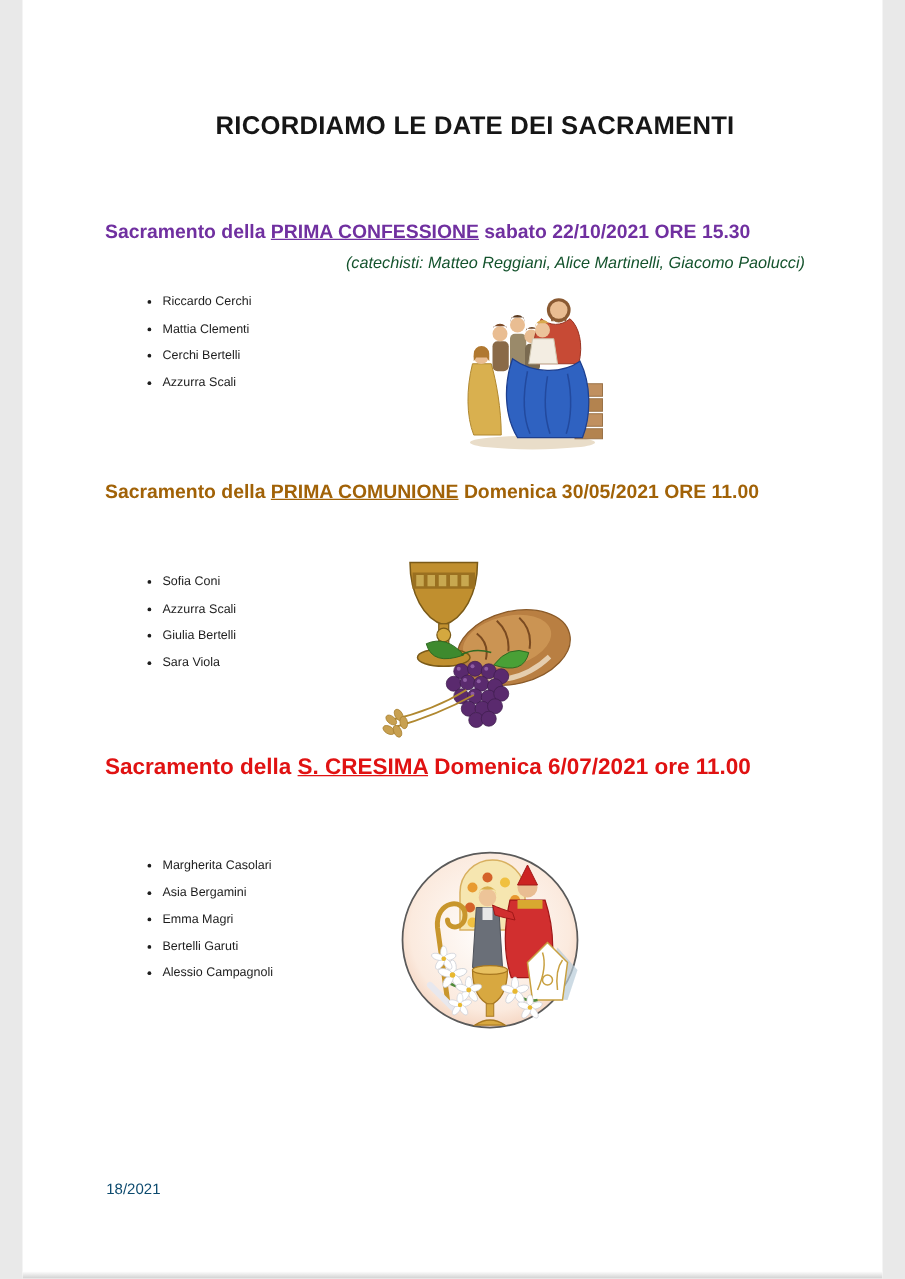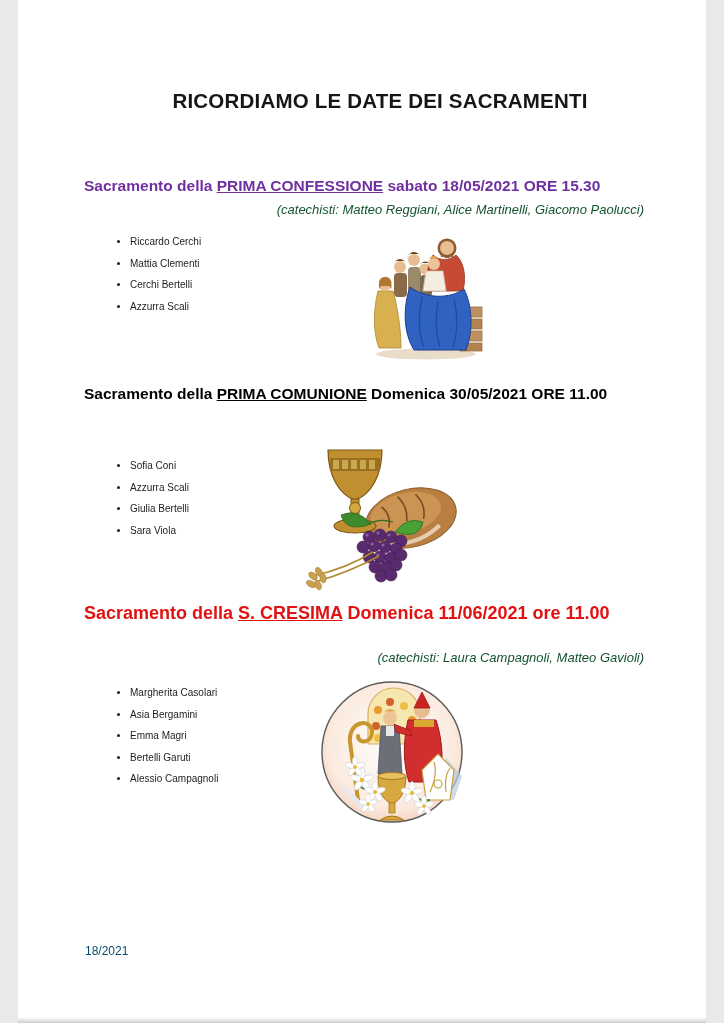--- a/index.html
+++ b/index.html
@@ -81,21 +81,21 @@
 </style>
 </head>
 <body>
 
 <div class="page">
 
   <h1 class="doc-title">
     <span class="title-line">RICORDIAMO LE DATE DEI SACRAMENTI</span>
   </h1>
 
-  <h2 class="sec-heading h-conf" style="color: rgb(112, 48, 160);"><span>Sacramento della </span><span class="u">PRIMA CONFESSIONE</span><span> sabato 18/05/2021 ORE 15.30</span></h2>
+  <h2 class="sec-heading h-conf" style="color: rgb(112, 48, 160);"><span>Sacramento della </span><span class="u">PRIMA CONFESSIONE</span><span> sabato 22/10/2021 ORE 15.30</span></h2>
 
   <p class="catechists cat-0">(catechisti: Matteo Reggiani, Alice Martinelli, Giacomo Paolucci)</p>
 
   <ul class="students list-0">
     <li>Riccardo Cerchi</li>
     <li>Mattia Clementi</li>
     <li>Cerchi Bertelli</li>
     <li>Azzurra Scali</li>
   </ul>
 
@@ -129,21 +129,21 @@
     <path d="M70,24 a7,7 0 0,0 14,0 l-1,6 -12,0 Z" fill="#8a5a32"></path>
 
     <path d="M56,44 L73,44 L76,64 L53,64 Z" fill="#f3ede2" stroke="#cfc5ae" stroke-width="0.8"></path>
     <circle cx="64" cy="37" r="6" fill="#ecc39a"></circle>
     <path d="M58,35 a6,6 0 0,1 12,0 l-1,-3.5 -10,0 Z" fill="#d8a94e"></path>
 
     <path d="M40,60 C33,80 33,105 44,123 L96,123 C103,105 103,80 94,62 C80,72 56,72 40,60 Z" fill="#2f62c1" stroke="#1d3f8f" stroke-width="1"></path>
     <path d="M52,70 C48,90 49,108 54,120 M68,74 C65,92 66,108 70,120 M84,72 C88,90 87,108 83,120" fill="none" stroke="#1d3f8f" stroke-width="1.2" opacity="0.7"></path>
   </svg>
 
-  <h2 class="sec-heading h-com" style="color: #000000; text-align: right;"><span>Sacramento della </span><span class="u">PRIMA COMUNIONE</span><span> Domenica 30/05/2021 ORE 11.00</span></h2>
+  <h2 class="sec-heading h-com" style="color: #a16207; text-align: right;"><span>Sacramento della </span><span class="u">PRIMA COMUNIONE</span><span> Domenica 30/05/2021 ORE 11.00</span></h2>
 
 
   <ul class="students list-1">
     <li>Sofia Coni</li>
     <li>Azzurra Scali</li>
     <li>Giulia Bertelli</li>
     <li>Sara Viola</li>
   </ul>
 
   <svg class="illus img-chalice" viewBox="0 0 163 147" aria-hidden="true">
@@ -203,23 +203,22 @@
     <path d="M16,138 C44,130 62,122 80,112 M14,132 C40,126 58,118 74,108" fill="none" stroke="#b08830" stroke-width="1.6"></path>
     <g fill="#c8a050" stroke="#a88030" stroke-width="0.6">
       <ellipse cx="20" cy="128" rx="3" ry="5" transform="rotate(-30 20 128)"></ellipse>
       <ellipse cx="14" cy="132" rx="3" ry="5" transform="rotate(-50 14 132)"></ellipse>
       <ellipse cx="24" cy="134" rx="3" ry="5" transform="rotate(-10 24 134)"></ellipse>
       <ellipse cx="12" cy="140" rx="3" ry="5" transform="rotate(-60 12 140)"></ellipse>
       <ellipse cx="19" cy="141" rx="3" ry="5" transform="rotate(-25 19 141)"></ellipse>
     </g>
   </svg>
 
-  <h2 class="sec-heading h-cres" style="color: rgb(224, 18, 18);"><span>Sacramento della </span><span class="u">S. CRESIMA</span><span> Domenica 11/06/2021 ore 11.00</span></h2>
-
-  <p class="catechists cat-2">(catechisti: Laura Campagnoli, Matteo Gavioli)</p>
+  <h2 class="sec-heading h-cres" style="color: rgb(224, 18, 18);"><span>Sacramento della </span><span class="u">S. CRESIMA</span><span> Domenica 6/07/2021 ore 11.00</span></h2>
+
 
   <ul class="students list-2">
     <li>Margherita Casolari</li>
     <li>Asia Bergamini</li>
     <li>Emma Magri</li>
     <li>Bertelli Garuti</li>
     <li>Alessio Campagnoli</li>
   </ul>
 
   <svg class="illus img-cresima" viewBox="0 0 148 144" aria-hidden="true">

